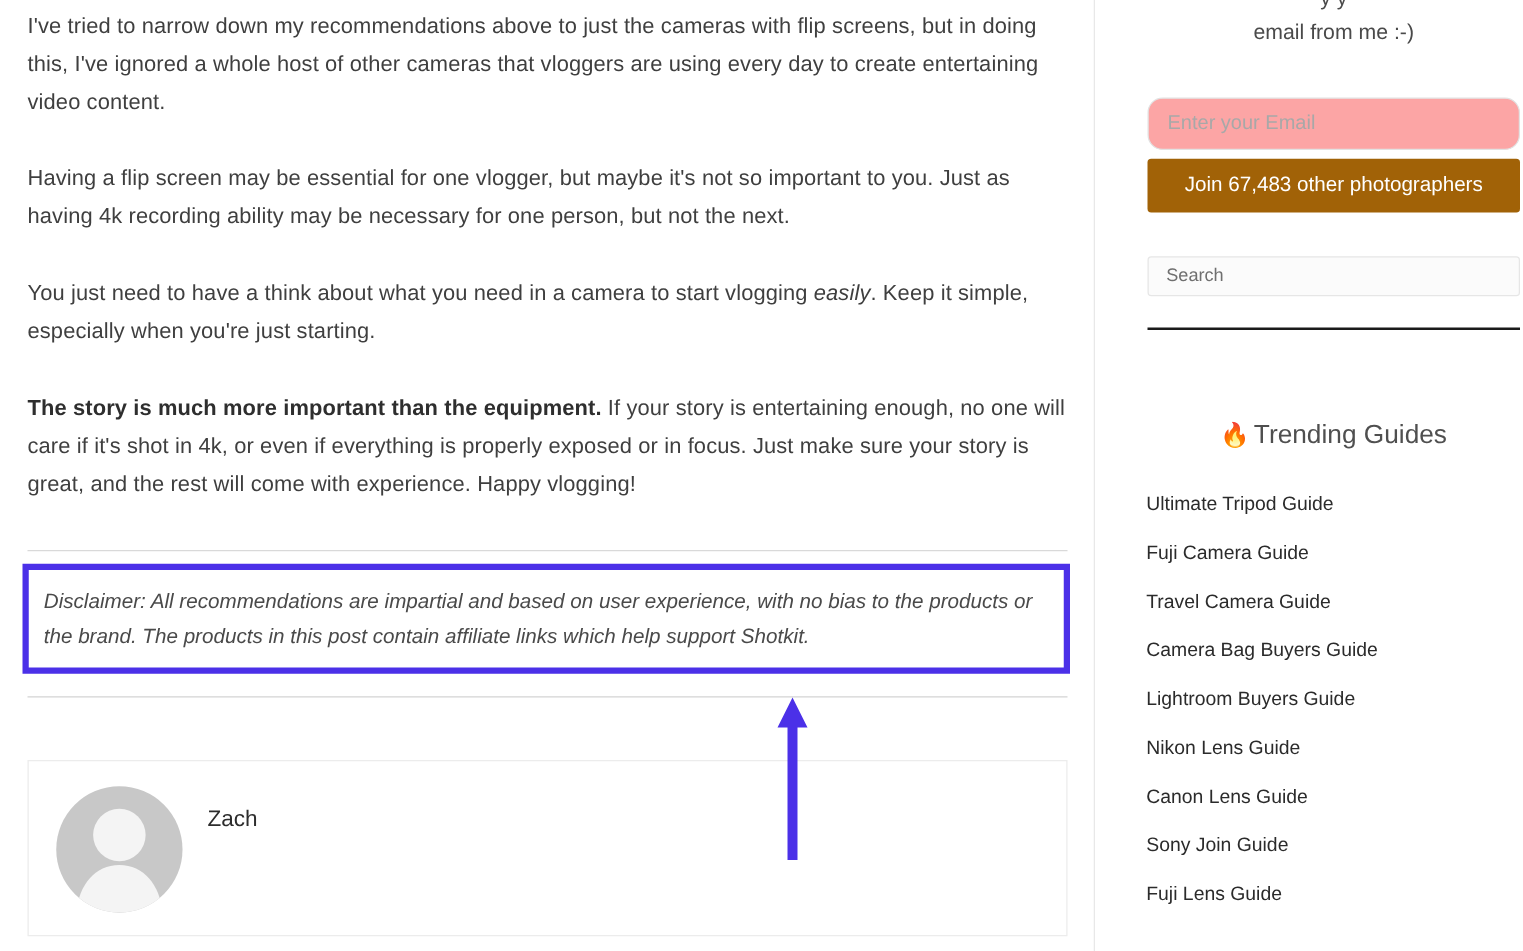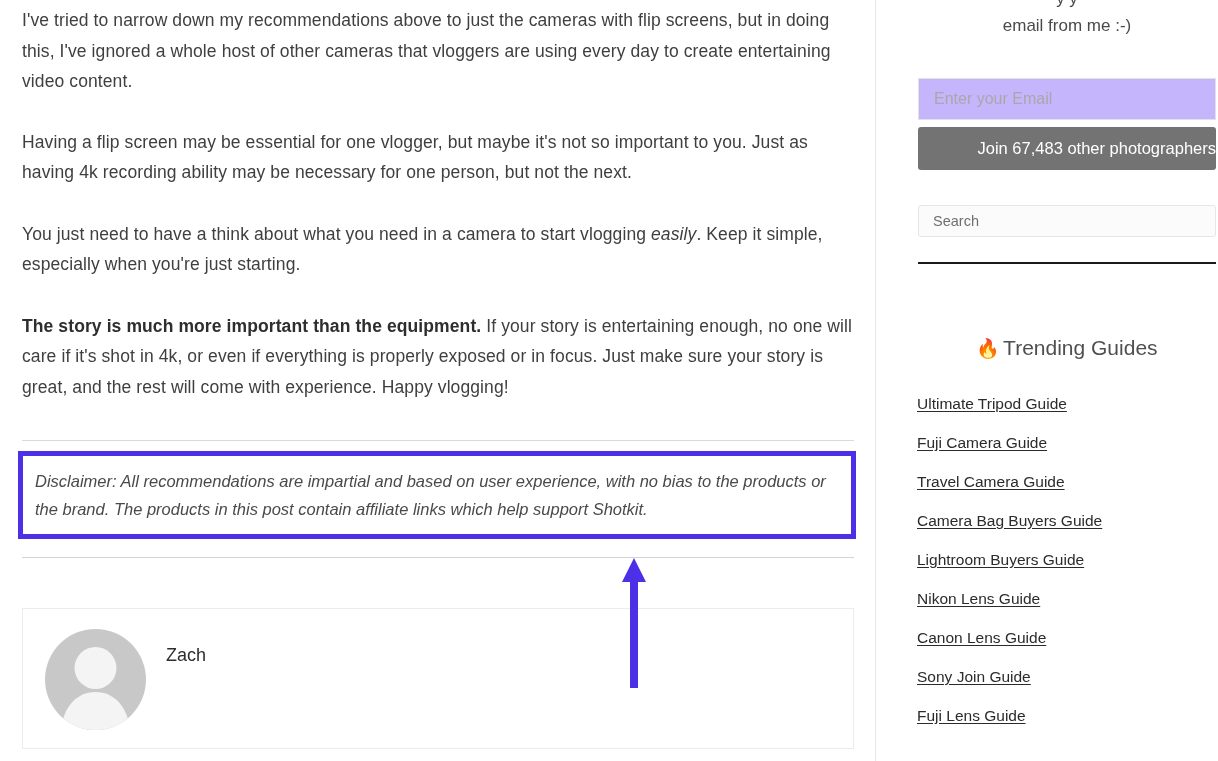--- a/index.html
+++ b/index.html
@@ -153,45 +153,44 @@
     margin: 0;
   }
   .optin-line.clipped { margin-top: -15px; }
 
   .email-input {
     display: block;
     width: 298px;
     height: 42px;
     margin: 39px auto 0 auto;
     border: 1px solid #e2e2e2;
-    border-radius: 0;
-    background: #c4b5fd;
+    border-radius: 12px;
+    background: #fca5a5;
     padding: 0 15px;
     font-family: "Liberation Sans", sans-serif;
     font-size: 16px;
     color: #555;
     outline: none;
   }
   .email-input::placeholder { color: #a8a8a8; }
 
   .join-button {
     display: block;
     width: 298px;
     height: 43px;
     margin: 7px auto 0 auto;
-    background: #737373;
+    background: #a16207;
     border: none;
     border-radius: 3px;
     color: #ffffff;
     font-family: "Liberation Sans", sans-serif;
     font-size: 16.5px;
     cursor: pointer;
     line-height: 43px;
     padding: 0;
-    text-align: right;
   }
 
   .widget-title {
     text-align: center;
     color: #4f4f4f;
     font-size: 21px;
     line-height: 28px;
     margin: 0;
     font-weight: 400;
   }
@@ -224,21 +223,20 @@
 
   .guide-list {
     list-style: none;
     margin: 32px 0 0 0;
     padding: 0;
   }
   .guide-list li { margin: 0 0 21px 0; }
   .guide-link {
     color: #2b2b2b;
     font-size: 15.5px;
-    text-decoration: underline;
     text-underline-offset: 2px;
     cursor: pointer;
     text-align: right;
   }
 </style>
 </head>
 <body>
 
 <div id="page">
 

